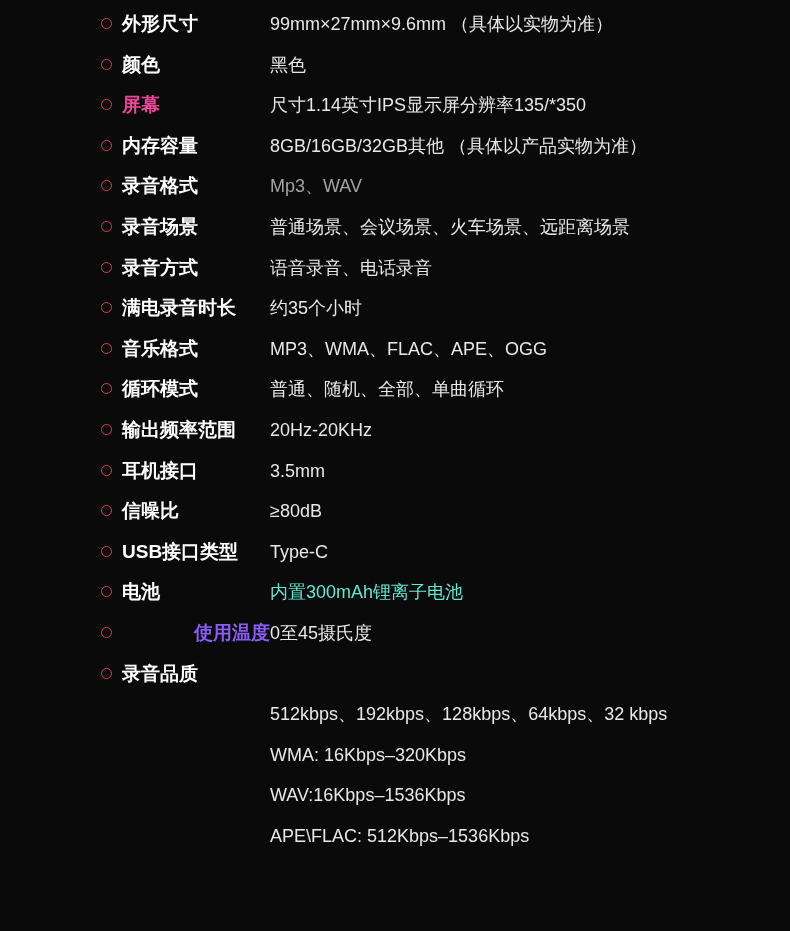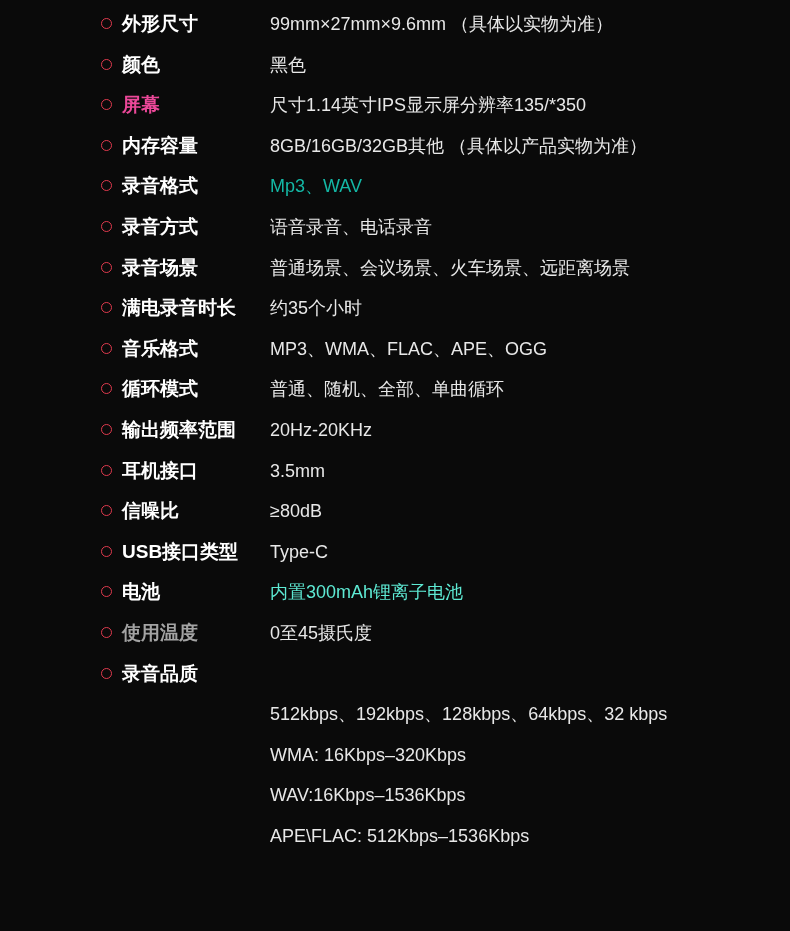--- a/index.html
+++ b/index.html
@@ -102,40 +102,40 @@
           <span class="bullet" style="border-color: rgb(224, 58, 78);"></span>
         </div>
         <div class="label-cell" style="color: rgb(255, 255, 255);">内存容量</div>
         <div class="value-cell" style="color: rgb(232, 232, 232);">8GB/16GB/32GB其他 （具体以产品实物为准）</div>
       </div>
       <div class="spec-row">
         <div class="bullet-cell">
           <span class="bullet" style="border-color: rgb(224, 58, 78);"></span>
         </div>
         <div class="label-cell" style="color: rgb(255, 255, 255);">录音格式</div>
-        <div class="value-cell" style="color: #14b8a6;">Mp3、WAV</div>
+        <div class="value-cell" style="color: #a3a3a3;">Mp3、WAV</div>
+      </div>
+      <div class="spec-row">
+        <div class="bullet-cell">
+          <span class="bullet" style="border-color: rgb(224, 58, 78);"></span>
+        </div>
+        <div class="label-cell" style="color: rgb(255, 255, 255);">录音场景</div>
+        <div class="value-cell" style="color: rgb(232, 232, 232);">普通场景、会议场景、火车场景、远距离场景</div>
       </div>
       <div class="spec-row">
         <div class="bullet-cell">
           <span class="bullet" style="border-color: rgb(224, 58, 78);"></span>
         </div>
         <div class="label-cell" style="color: rgb(255, 255, 255);">录音方式</div>
         <div class="value-cell" style="color: rgb(232, 232, 232);">语音录音、电话录音</div>
       </div>
       <div class="spec-row">
         <div class="bullet-cell">
           <span class="bullet" style="border-color: rgb(224, 58, 78);"></span>
         </div>
-        <div class="label-cell" style="color: rgb(255, 255, 255);">录音场景</div>
-        <div class="value-cell" style="color: rgb(232, 232, 232);">普通场景、会议场景、火车场景、远距离场景</div>
-      </div>
-      <div class="spec-row">
-        <div class="bullet-cell">
-          <span class="bullet" style="border-color: rgb(224, 58, 78);"></span>
-        </div>
         <div class="label-cell" style="color: rgb(255, 255, 255);">满电录音时长</div>
         <div class="value-cell" style="color: rgb(232, 232, 232);">约35个小时</div>
       </div>
       <div class="spec-row">
         <div class="bullet-cell">
           <span class="bullet" style="border-color: rgb(224, 58, 78);"></span>
         </div>
         <div class="label-cell" style="color: rgb(255, 255, 255);">音乐格式</div>
         <div class="value-cell" style="color: rgb(232, 232, 232);">MP3、WMA、FLAC、APE、OGG</div>
       </div>
@@ -178,21 +178,21 @@
         <div class="bullet-cell">
           <span class="bullet" style="border-color: rgb(224, 58, 78);"></span>
         </div>
         <div class="label-cell" style="color: rgb(255, 255, 255);">电池</div>
         <div class="value-cell" style="color: #5eead4;">内置300mAh锂离子电池</div>
       </div>
       <div class="spec-row">
         <div class="bullet-cell">
           <span class="bullet" style="border-color: rgb(224, 58, 78);"></span>
         </div>
-        <div class="label-cell" style="color: #a3a3a3;">使用温度</div>
+        <div class="label-cell" style="color: #8b5cf6; text-align: right;">使用温度</div>
         <div class="value-cell" style="color: rgb(232, 232, 232);">0至45摄氏度</div>
       </div>
       <div class="spec-row">
         <div class="bullet-cell">
           <span class="bullet" style="border-color: rgb(224, 58, 78);"></span>
         </div>
         <div class="label-cell" style="color: rgb(255, 255, 255);">录音品质</div>
       </div>
       <div class="spec-row">
         <div class="bullet-cell">

